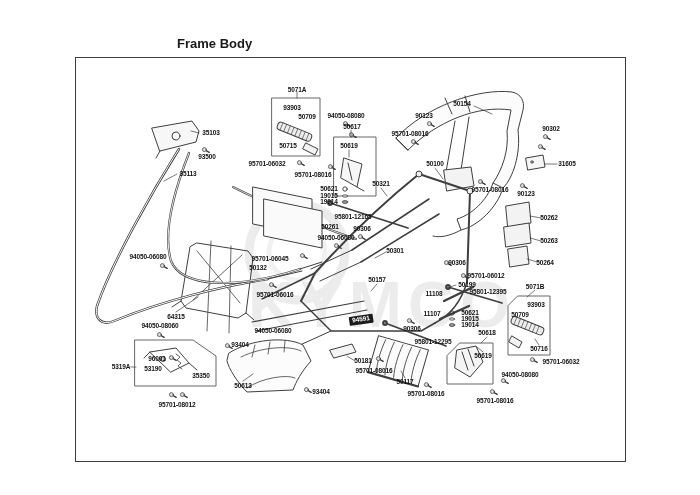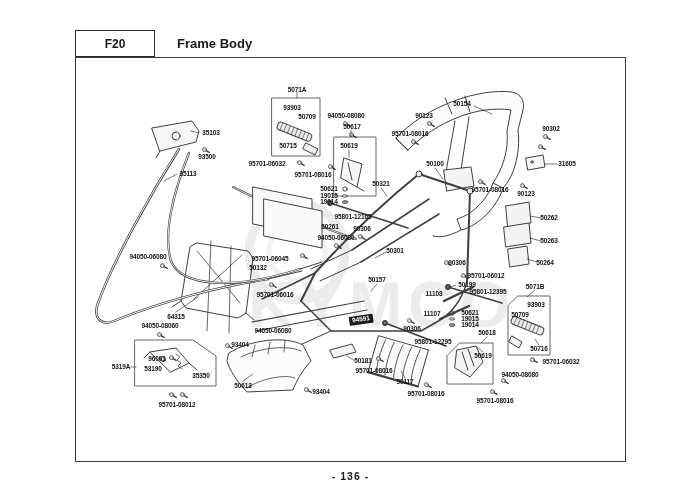--- a/index.html
+++ b/index.html
@@ -17,21 +17,20 @@
   .part-label.inverse{background:#1b1b1b;color:#fff;padding:1px 3px 1.5px;border-radius:1px;
     transform:translate(-50%,-50%) rotate(-8deg);}
   .page-number{position:absolute;left:75px;top:470px;width:551px;text-align:center;
     font-size:10.5px;font-weight:bold;color:#1a1a1a;letter-spacing:1px;z-index:3;}
 </style>
 </head>
 <body>
 
 <div class="page">
 
-  <div class="code-box">F20</div>
   <div class="doc-title">Frame Body</div>
   <div class="frame"></div>
 
   <svg class="art" viewBox="0 0 700 495" xmlns="http://www.w3.org/2000/svg">
     <defs>
       <g id="scr">
           <line x1="0" y1="0" x2="4.2" y2="2.4" stroke="#333" stroke-width="1.3"></line>
         <circle cx="-0.6" cy="-0.4" r="2" fill="#ddd" stroke="#333" stroke-width="0.7"></circle>
         </g>
       <g id="ring">
@@ -302,14 +301,13 @@
       <span class="part-label" style="left: 535px; top: 287px;">5071B</span>
       <span class="part-label" style="left: 536px; top: 305px;">93903</span>
       <span class="part-label" style="left: 520px; top: 315px;">50709</span>
       <span class="part-label" style="left: 539px; top: 349px;">50716</span>
       <span class="part-label" style="left: 561px; top: 362px;">95701-06032</span>
       <span class="part-label" style="left: 520px; top: 375px;">94050-08080</span>
       <span class="part-label" style="left: 483px; top: 356px;">50619</span>
       <span class="part-label" style="left: 495px; top: 401px;">95701-08016</span>
     </div>
 
-  <div class="page-number">- 136 -</div>
 </div>
 
 </body></html>

